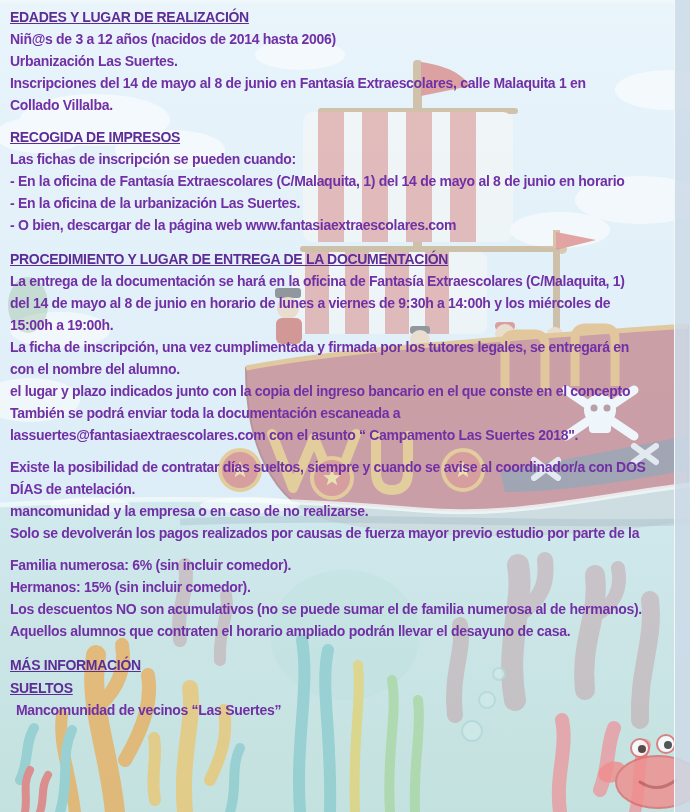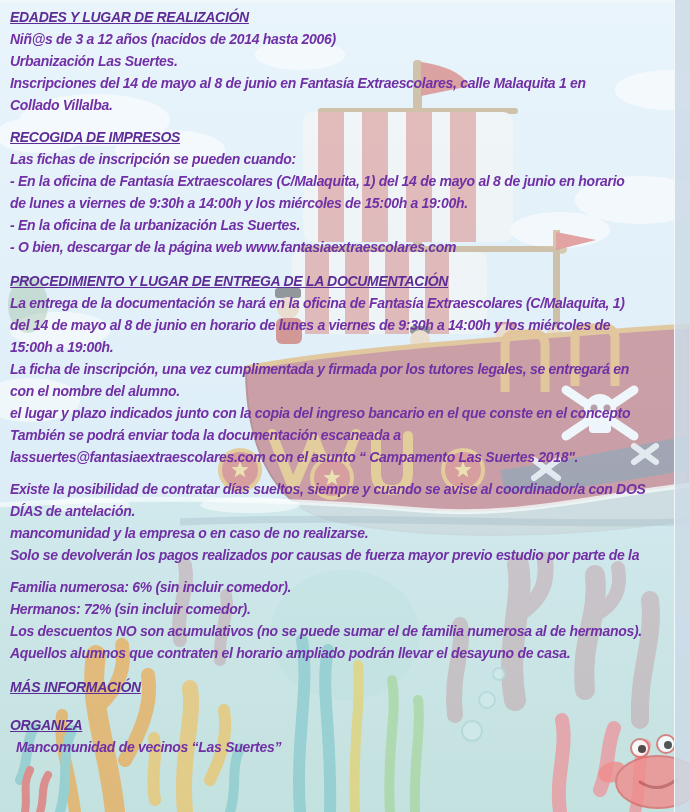--- a/index.html
+++ b/index.html
@@ -6,28 +6,28 @@
   body {
     width: 690px; height: 812px;
     position: relative; overflow: hidden;
     background: #dcedf7;
     font-family: "Liberation Sans", "DejaVu Sans", sans-serif;
   }
   .bg-svg { position: absolute; inset: 0; z-index: 0; }
   .content {
     position: absolute; inset: 0; z-index: 2;
     padding: 6px 4px 0 10px;
-    font-style: italic; font-weight: bold;
+    font-weight: bold;
     font-size: 14px; line-height: 22px; letter-spacing: -0.3px;
     color: #7130a5;
   }
   .section { }
   .mb10 { margin-bottom: 10px; }
   .mb12 { margin-bottom: 12px; }
-  .mb16 { margin-bottom: 16px; }
+  .mb16 { margin-bottom: 1px; }
   .heading {
     color: #5d2c96;
     text-decoration: underline;
     white-space: nowrap;
   }
   .line { white-space: nowrap; }
   .indent { padding-left: 6px; }
 </style>
 </head>
 <body>
@@ -219,21 +219,20 @@
     <div class="line">Niñ@s de 3 a 12 años (nacidos de 2014 hasta 2006)</div>
     <div class="line">Urbanización Las Suertes.</div>
     <div class="line">Inscripciones del 14 de mayo al 8 de junio en Fantasía Extraescolares, calle Malaquita 1 en</div>
     <div class="line">Collado Villalba.</div>
   </div>
 
   <div class="section mb12">
     <div class="heading">RECOGIDA DE IMPRESOS</div>
     <div class="line">Las fichas de inscripción se pueden cuando:</div>
     <div class="line">- En la oficina de Fantasía Extraescolares (C/Malaquita, 1) del 14 de mayo al 8 de junio en horario</div>
-    <div class="line">de lunes a viernes de 9:30h a 14:00h y los miércoles de 15:00h a 19:00h.</div>
     <div class="line">- En la oficina de la urbanización Las Suertes.</div>
     <div class="line">- O bien, descargar de la página web www.fantasiaextraescolares.com</div>
   </div>
 
   <div class="section mb10">
     <div class="heading">PROCEDIMIENTO Y LUGAR DE ENTREGA DE LA DOCUMENTACIÓN</div>
     <div class="line">La entrega de la documentación se hará en la oficina de Fantasía Extraescolares (C/Malaquita, 1)</div>
     <div class="line">del 14 de mayo al 8 de junio en horario de lunes a viernes de 9:30h a 14:00h y los miércoles de</div>
     <div class="line">15:00h a 19:00h.</div>
     <div class="line">La ficha de inscripción, una vez cumplimentada y firmada por los tutores legales, se entregará en</div>
@@ -245,27 +244,27 @@
 
   <div class="section mb10">
     <div class="line">Existe la posibilidad de contratar días sueltos, siempre y cuando se avise al coordinador/a con DOS</div>
     <div class="line">DÍAS de antelación.</div>
     <div class="line">mancomunidad y la empresa o en caso de no realizarse.</div>
     <div class="line">Solo se devolverán los pagos realizados por causas de fuerza mayor previo estudio por parte de la</div>
   </div>
 
   <div class="section mb12">
     <div class="line">Familia numerosa: 6% (sin incluir comedor).</div>
-    <div class="line">Hermanos: 72% (sin incluir comedor).</div>
+    <div class="line">Hermanos: 15% (sin incluir comedor).</div>
     <div class="line">Los descuentos NO son acumulativos (no se puede sumar el de familia numerosa al de hermanos).</div>
     <div class="line">Aquellos alumnos que contraten el horario ampliado podrán llevar el desayuno de casa.</div>
   </div>
 
   <div class="section mb16">
     <div class="heading">MÁS INFORMACIÓN</div>
   </div>
 
   <div class="section">
-    <div class="heading">ORGANIZA</div>
+    <div class="heading">SUELTOS</div>
     <div class="line indent">Mancomunidad de vecinos “Las Suertes”</div>
   </div>
 
 </div>
 
 </body></html>

